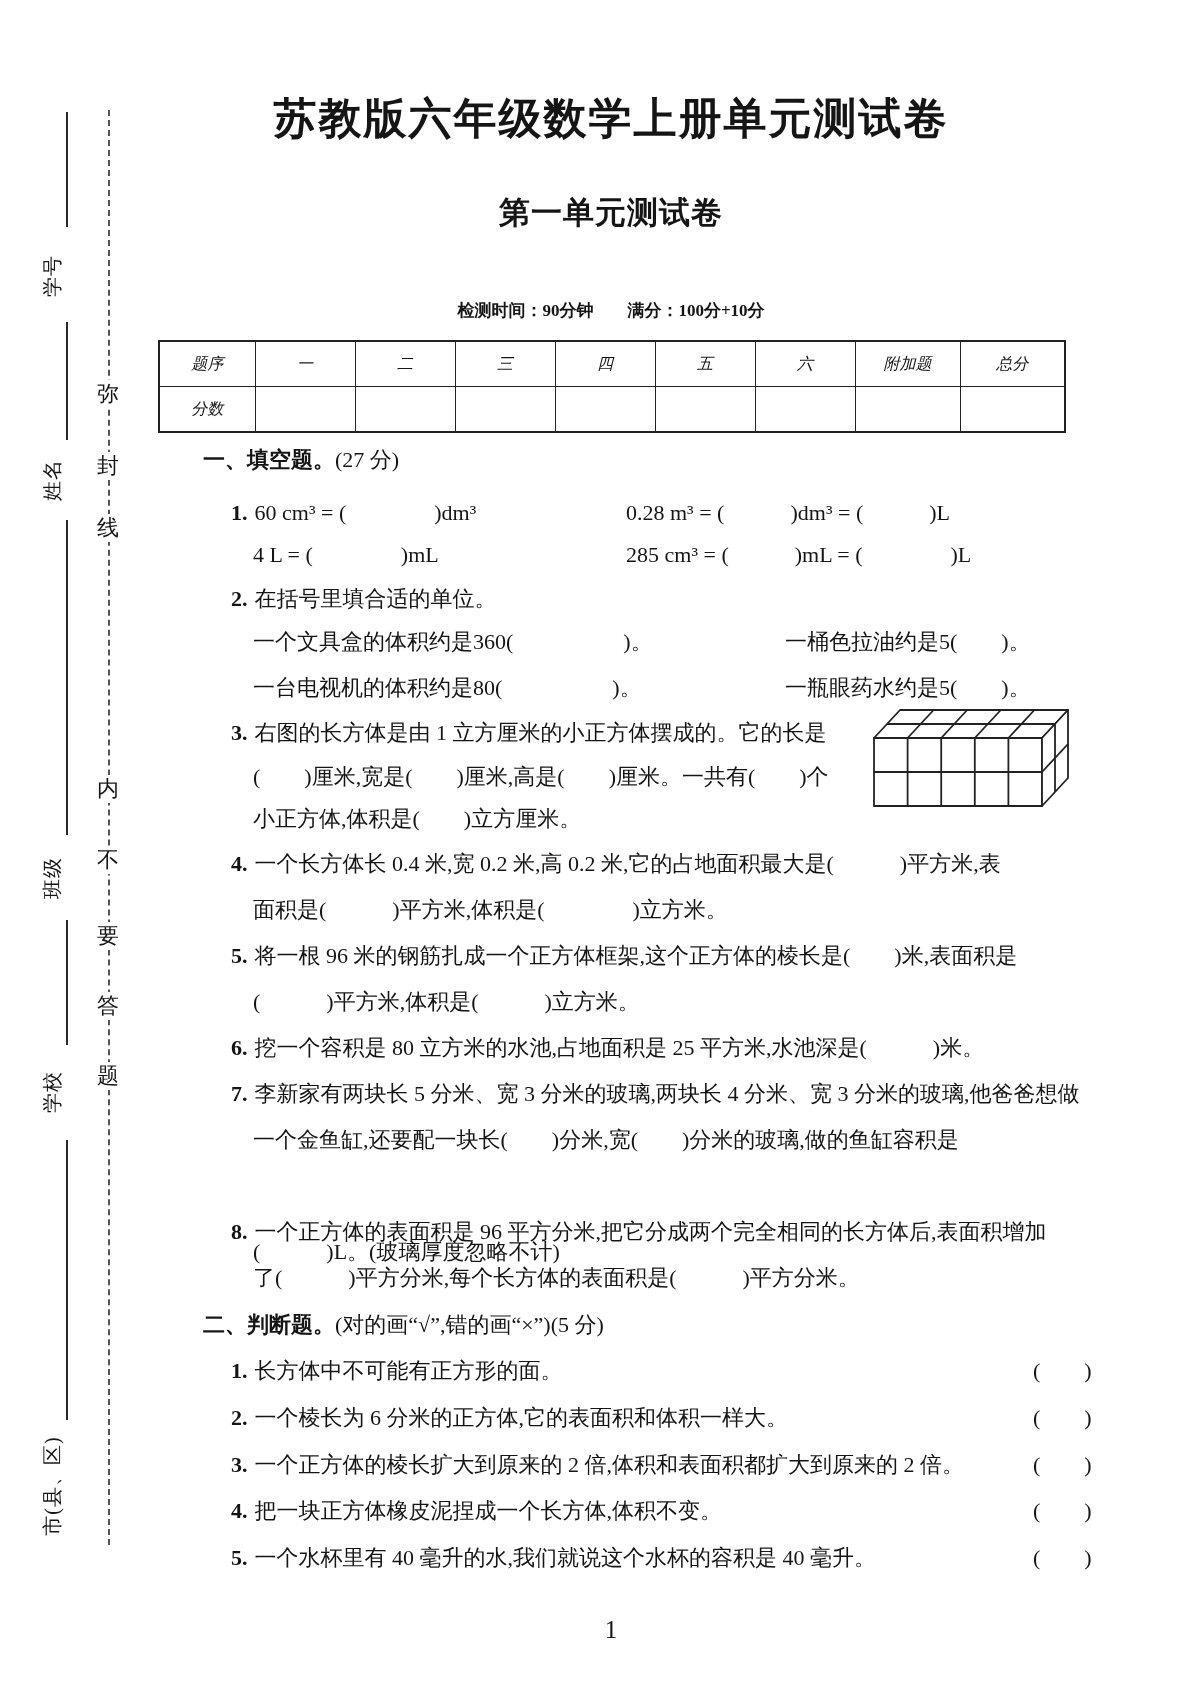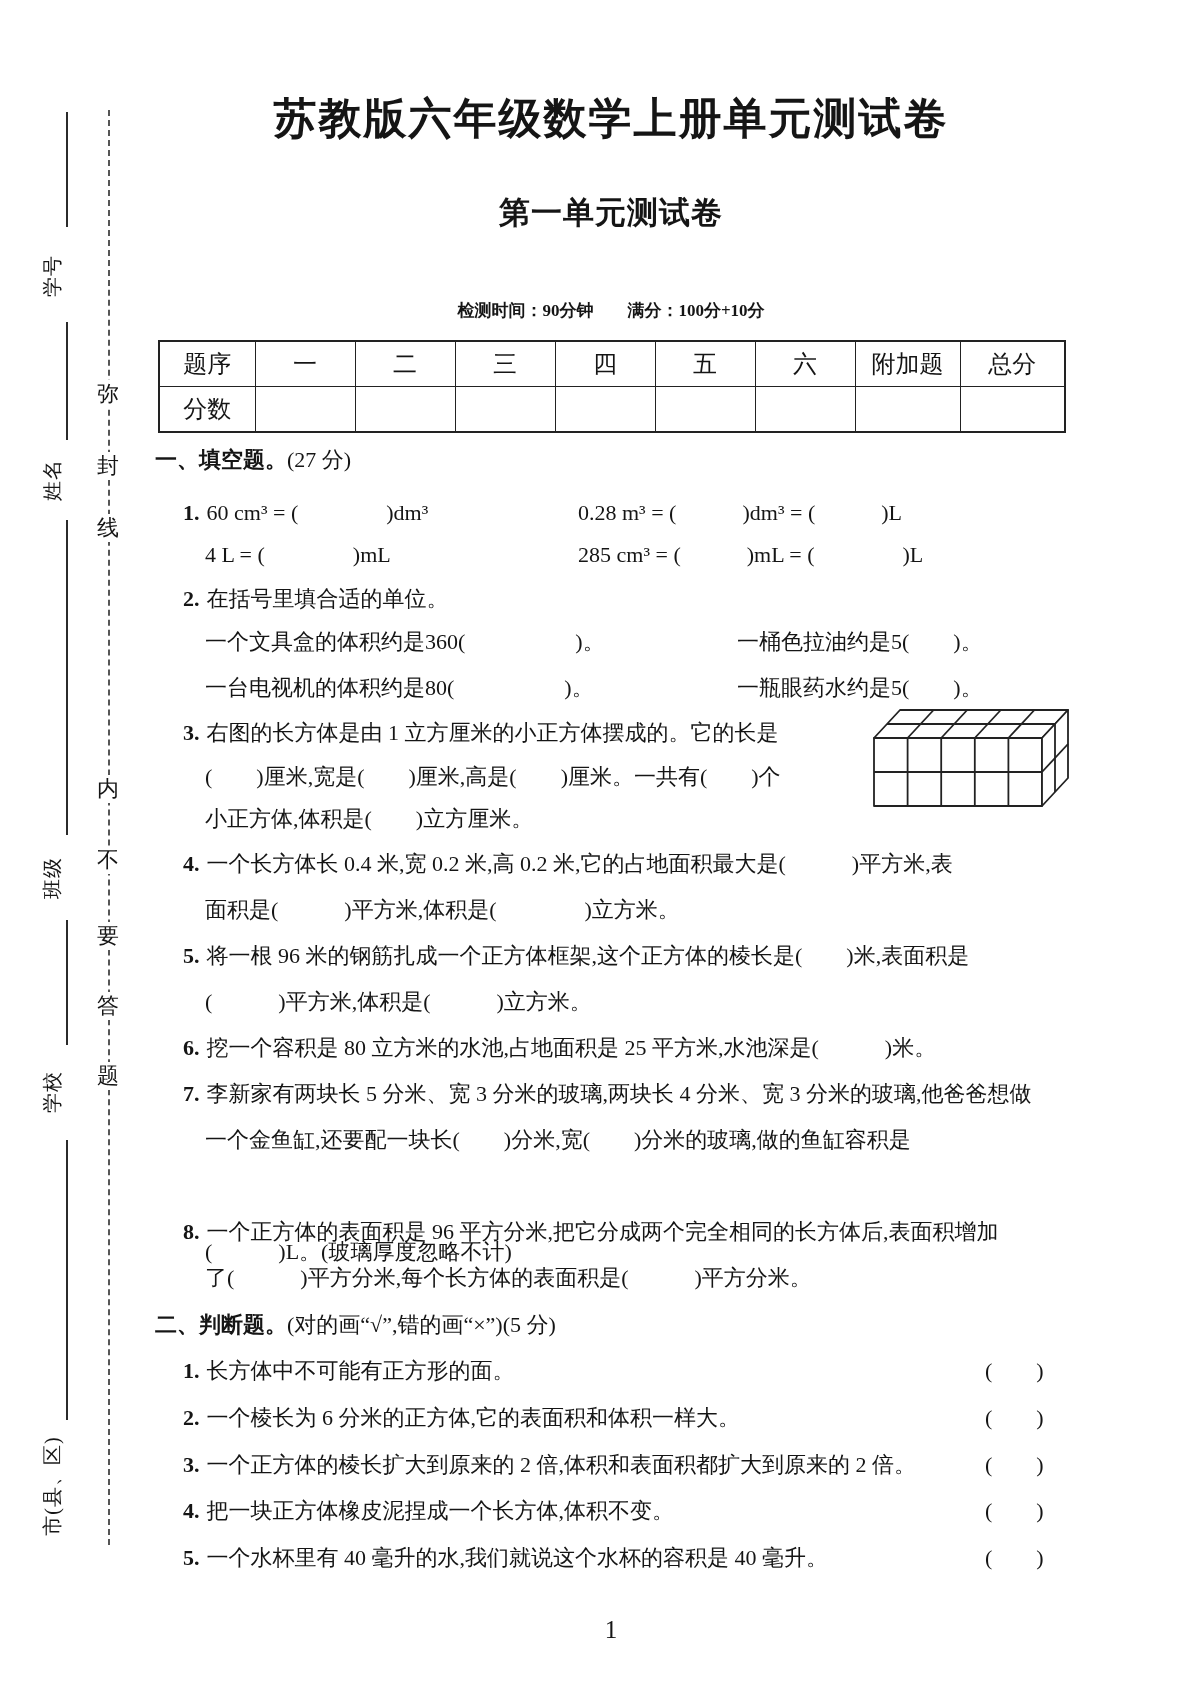--- a/index.html
+++ b/index.html
@@ -26,29 +26,30 @@
   }
   
   .center-band{position:absolute;left:155px;width:912px;text-align:center;white-space:pre;}
   .main-title{top:90px;font-size:43px;font-weight:900;letter-spacing:2px;}
   .sub-title{top:192px;font-size:31px;font-weight:bold;letter-spacing:1px;}
   .meta-line{top:299px;font-size:17px;font-weight:bold;}
   
   .score-table{
     position:absolute;left:158px;top:340px;width:906px;
     border-collapse:collapse;table-layout:fixed;
-    font-size:24px;
+    font-size:16px;
+    font-style:italic;
   }
   .score-table td{
     border:1.6px solid #222;text-align:center;vertical-align:middle;
     padding:0;height:44px;
   }
   .score-table{border:2.5px solid #222;}
   
-  .t{position:absolute;font-size:22px;white-space:pre;line-height:1.15;}
+  .t{position:absolute;font-size:22px;white-space:pre;line-height:1.15;margin-left:48px;}
   .qn{font-weight:bold;margin-right:7px;}
   .sec{font-weight:bold;}
   .pagenum{position:absolute;left:155px;width:912px;top:1616px;text-align:center;font-size:25px;}
   svg{display:block;}
 </style>
 </head>
 <body>
 
 <div class="page">
 

